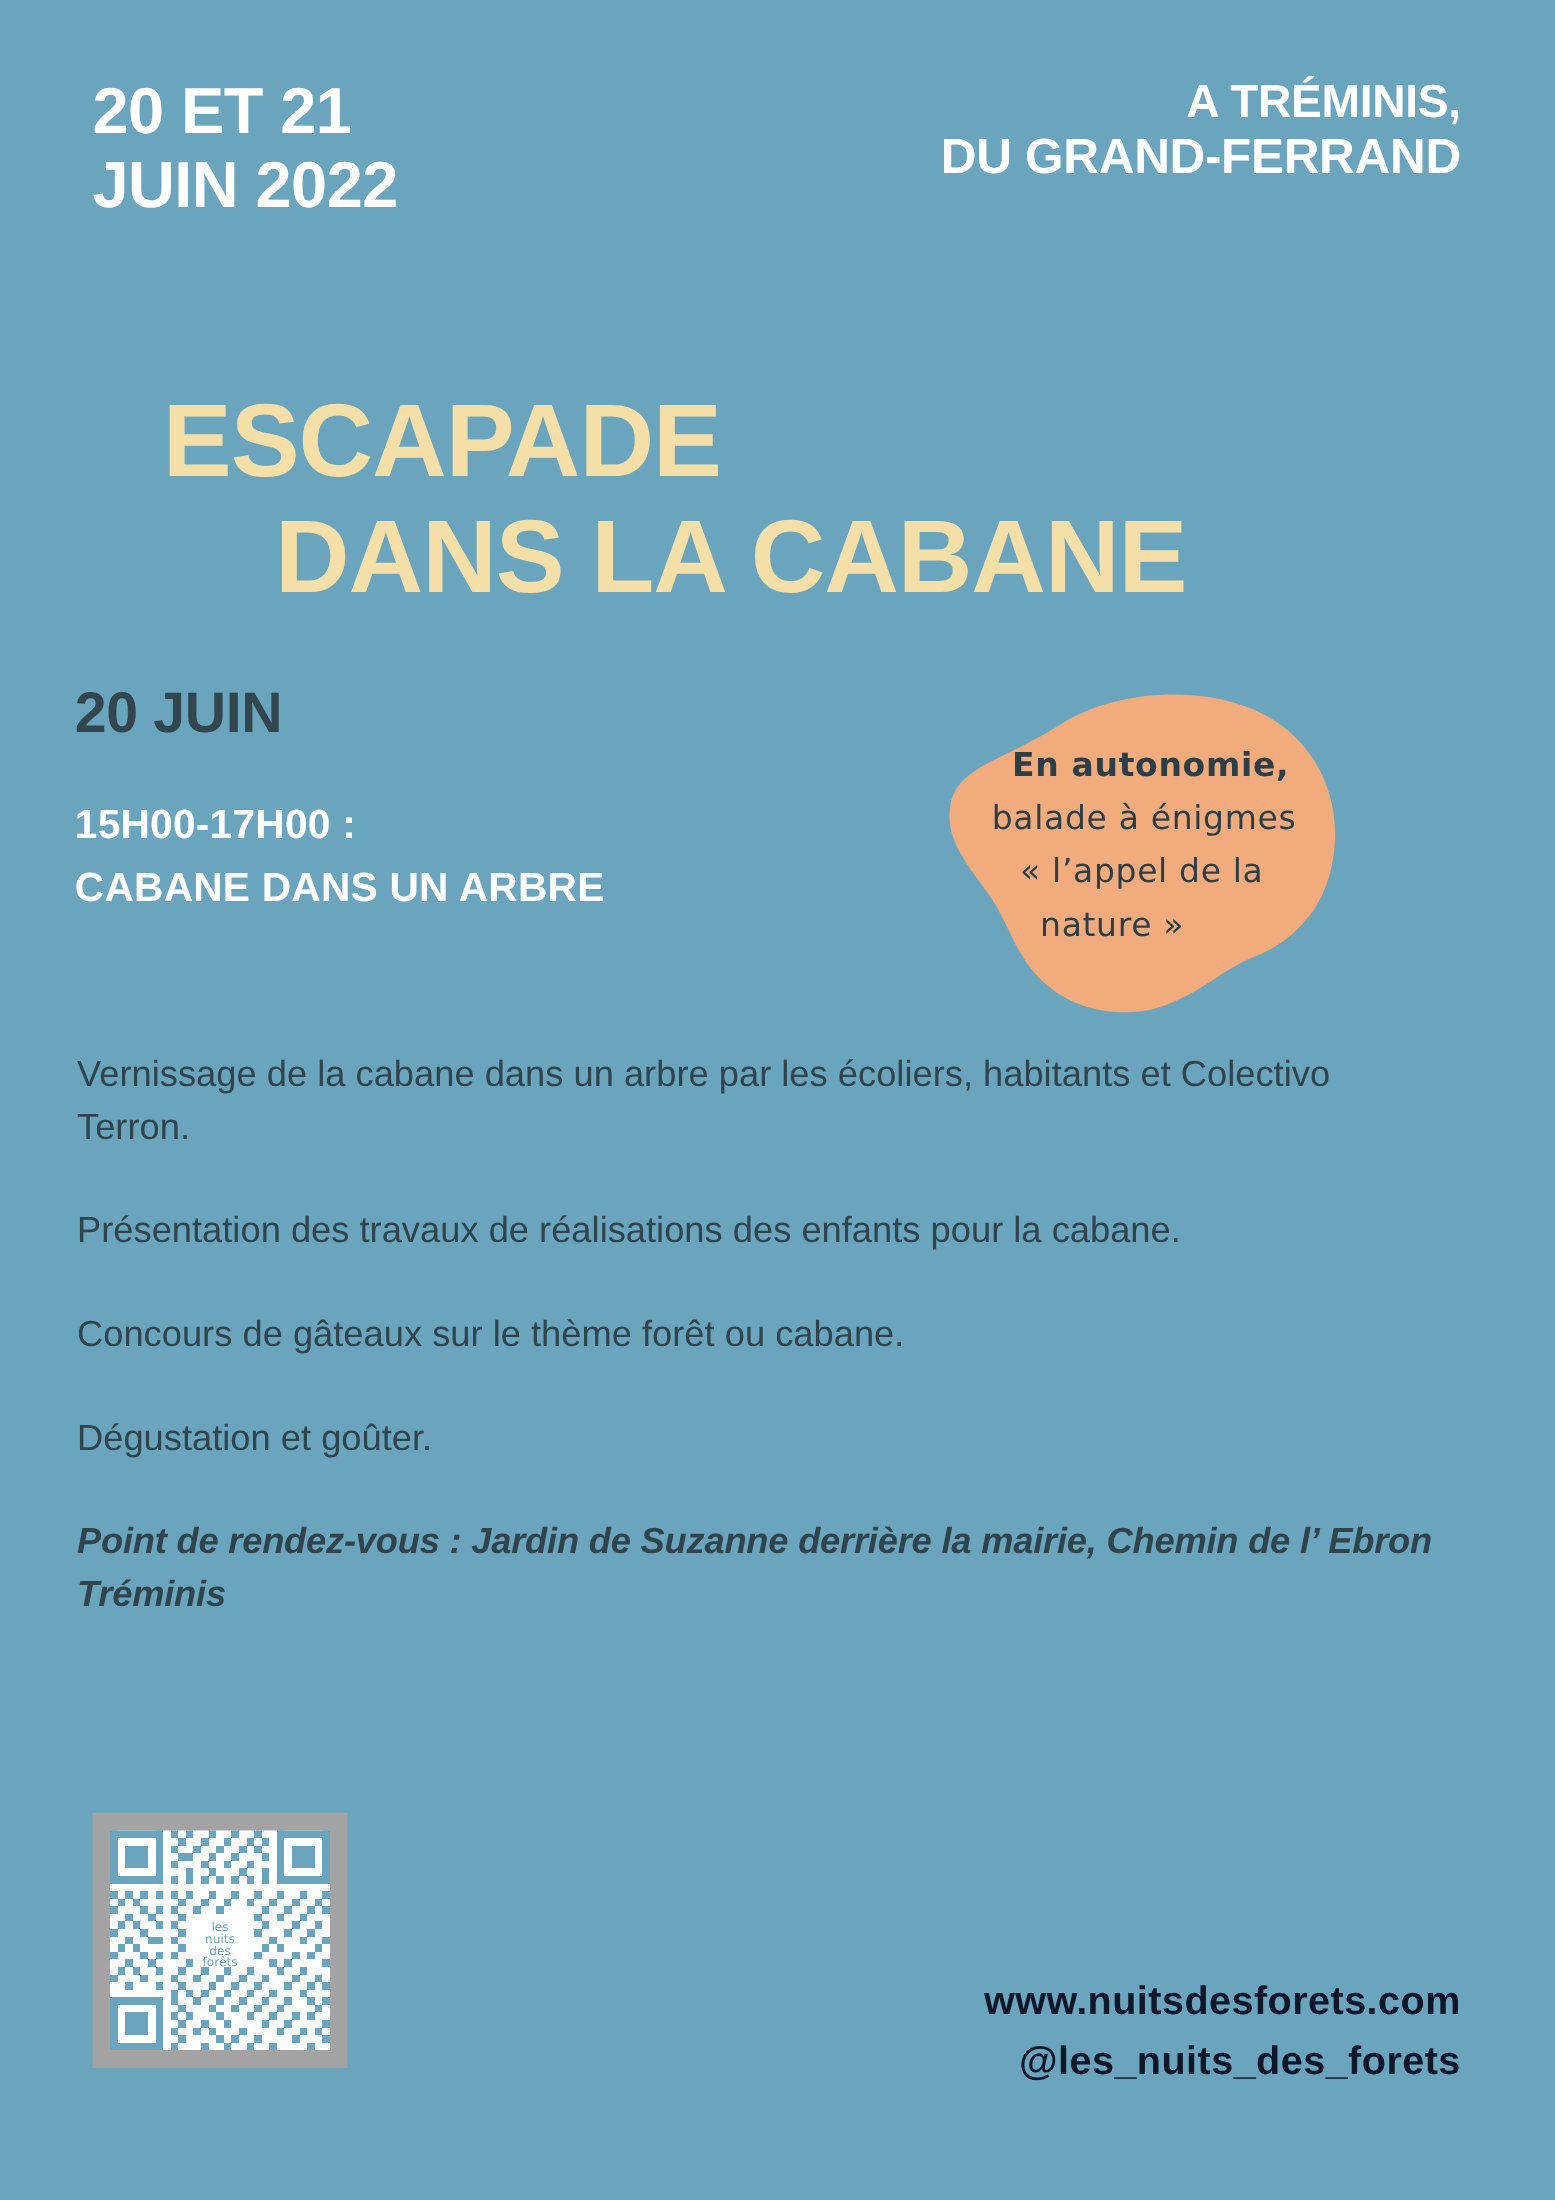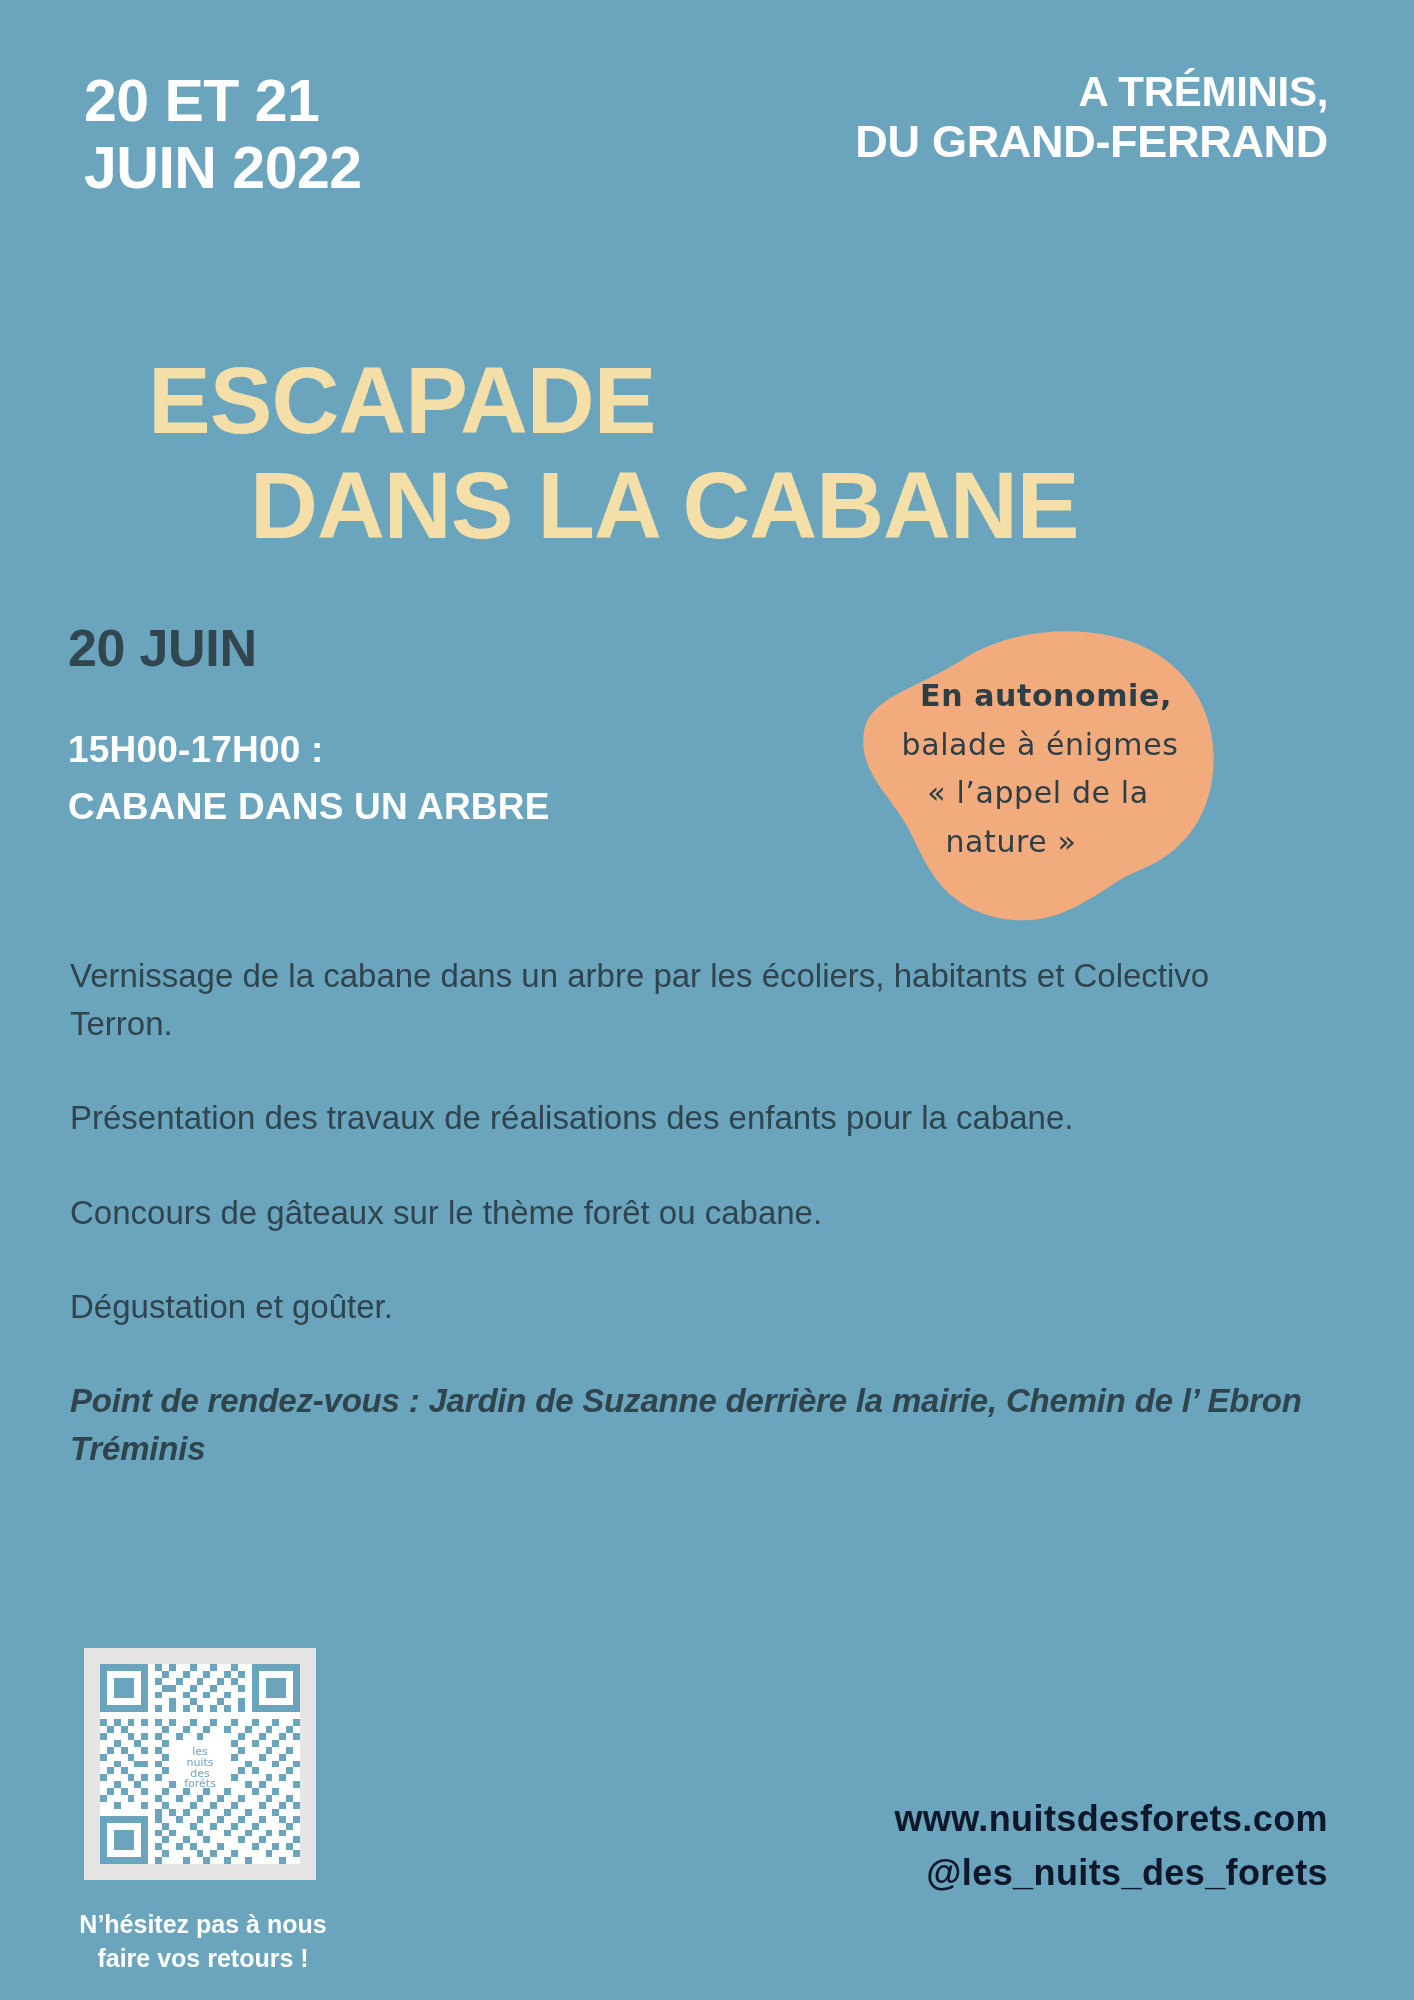--- a/index.html
+++ b/index.html
@@ -158,21 +158,21 @@
     margin-top: 12px;
   }
 
   
   .qr-box {
     position: absolute;
     left: 84px;
     top: 1648px;
     width: 232px;
     height: 232px;
-    background: #e5e5e5;
+    background: #a3a3a3;
     padding: 0;
   }
   .qr-inner {
     position: absolute;
     left: 16px;
     top: 16px;
     width: 200px;
     height: 200px;
   }
   .qr-caption {
@@ -474,23 +474,19 @@
       <rect x="11" y="11" width="7" height="7" fill="#ffffff"></rect>
       <g fill="#6aa5bd" font-family="DejaVu Sans" font-size="1.6">
         <text x="14.5" y="13.2" text-anchor="middle">les</text>
         <text x="14.5" y="14.8" text-anchor="middle">nuits</text>
         <text x="14.5" y="16.4" text-anchor="middle">des</text>
         <text x="14.5" y="17.9" text-anchor="middle">forêts</text>
       </g>
     </svg>
   </div>
 
-  <div class="qr-caption">
-    <div>N’hésitez pas à nous</div>
-    <div>faire vos retours !</div>
-  </div>
 
   <div class="links">
     <div>www.nuitsdesforets.com</div>
     <div>@les_nuits_des_forets</div>
   </div>
 
 </div>
 
 </body></html>

